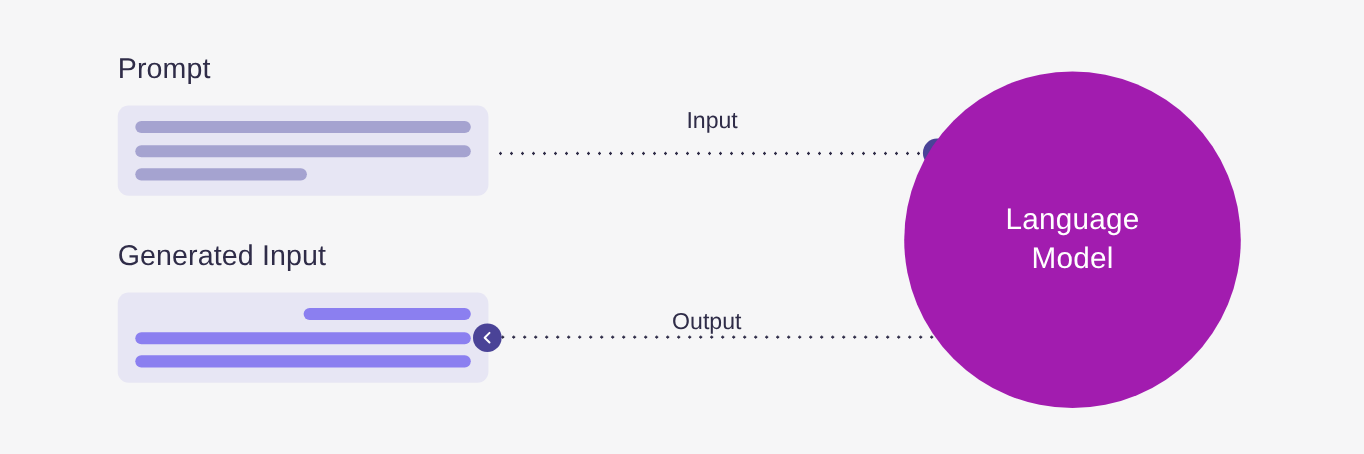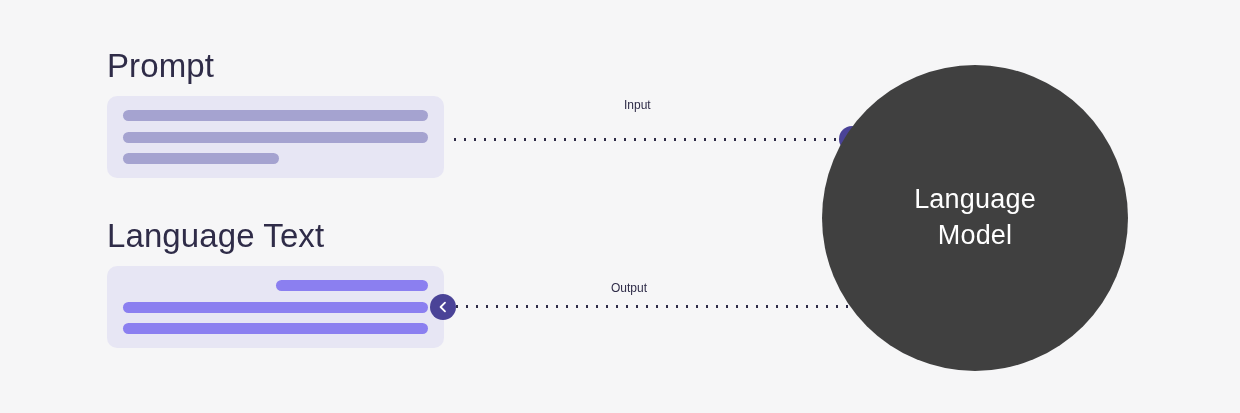--- a/index.html
+++ b/index.html
@@ -15,21 +15,21 @@
   }
   #diagram {
     position: relative;
     width: 1240px;
     height: 413px;
   }
 
   
   .heading {
     position: absolute;
-    font-size: 33px;
+    font-size: 26px;
     font-weight: 400;
     color: #2f2c48;
     letter-spacing: 0.1px;
     white-space: nowrap;
     line-height: 1;
   }
   #heading-prompt { left: 107px; top: 49px; }
   #heading-generated { left: 107px; top: 219px; }
 
   
@@ -83,21 +83,21 @@
   }
   #connector-output {
     left: 452px;
     top: 305px;
     width: 400px;
   }
 
   
   .connector-label {
     position: absolute;
-    font-size: 12px;
+    font-size: 21px;
     font-weight: 400;
     color: #2f2c48;
     white-space: nowrap;
     line-height: 1;
   }
   #label-input { left: 624px; top: 99px; }
   #label-output { left: 611px; top: 263px; margin-top: 19px; }
 
   
   .marker {
@@ -121,21 +121,21 @@
   .marker svg { display: block; }
 
   
   #model-circle {
     position: absolute;
     left: 822px;
     top: 65px;
     width: 306px;
     height: 306px;
     border-radius: 50%;
-    background: #404040;
+    background: #a21caf;
     display: flex;
     align-items: center;
     justify-content: center;
     text-align: center;
   }
   #model-label {
     color: #ffffff;
     font-size: 27px;
     font-weight: 500;
     line-height: 1.32;
@@ -151,21 +151,21 @@
   <div class="heading" id="heading-prompt">Prompt</div>
 
   <div class="panel" id="panel-prompt">
     <div class="bar-stack">
       <div class="bar prompt-bar" style="width:100%"></div>
       <div class="bar prompt-bar" style="width:100%"></div>
       <div class="bar prompt-bar" style="width:51%"></div>
     </div>
   </div>
 
-  <div class="heading" id="heading-generated">Language Text</div>
+  <div class="heading" id="heading-generated">Generated Input</div>
 
   <div class="panel" id="panel-generated">
     <div class="bar-stack">
       <div class="bar generated-bar align-right" style="width:50%"></div>
       <div class="bar generated-bar" style="width:100%"></div>
       <div class="bar generated-bar" style="width:100%"></div>
     </div>
   </div>
 
   <div class="connector" id="connector-input"></div>

